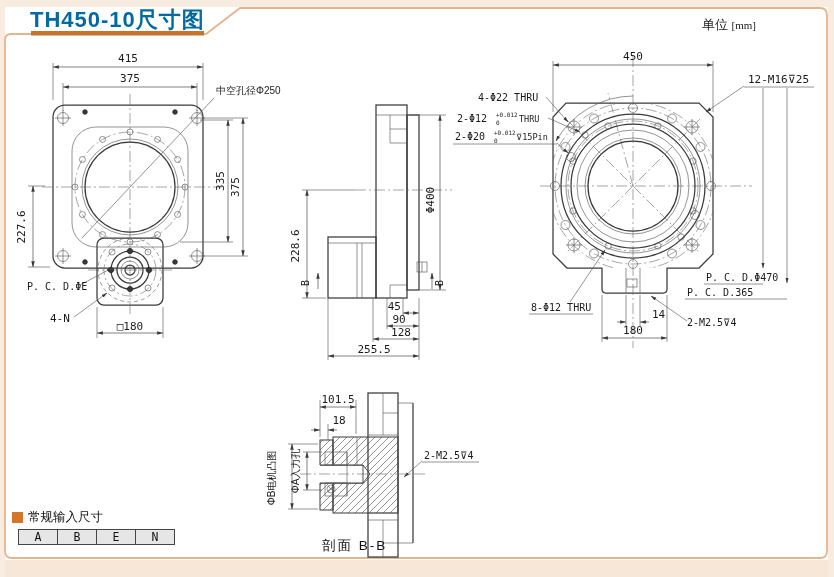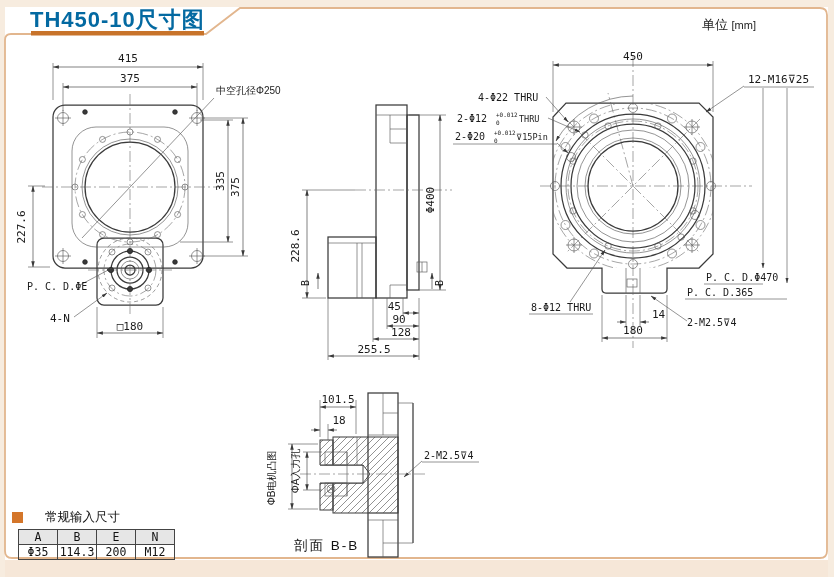--- a/index.html
+++ b/index.html
@@ -6,43 +6,43 @@
   .page{position:relative;width:834px;height:577px;background:#ffffff;overflow:hidden;
         font-family:"Liberation Sans",sans-serif;}
   .margin{position:absolute;background:#f7ecdf;}
   .m-top{left:0;top:0;width:834px;height:7px;}
   .m-bottom{left:0;top:560px;width:834px;height:17px;background:#f6e7d8;}
   .m-left{left:0;top:0;width:5px;height:577px;}
   .m-right{left:828px;top:0;width:6px;height:577px;}
   .title{position:absolute;left:30px;top:5px;font-size:22px;font-weight:bold;color:#0369a1;
          letter-spacing:1px;white-space:nowrap;}
   .unit{position:absolute;right:78px;top:16px;font-size:13px;color:#222;white-space:nowrap;}
-  .unit .bracket{font-size:11px;font-family:Liberation Sans, sans-serif;}
+  .unit .bracket{font-size:11px;font-family:Liberation Serif, serif;}
   svg text{fill:#1a1a1a;font-family:"DejaVu Sans Mono",monospace;}
   .dt{font-size:11px;}
   .dts{font-size:10px;}
   .dtx{font-size:8.5px;}
   .tol{font-size:6px;}
   .cjk{font-family:"Liberation Sans",sans-serif;}
   .ol{fill:none;stroke:#3a3a3a;stroke-width:1.25;}
   .tl{fill:none;stroke:#5a5a5a;stroke-width:0.65;}
   .cl{fill:none;stroke:#6a6a6a;stroke-width:0.6;stroke-dasharray:11 3 2 3;}
   .dsh{fill:none;stroke:#5a5a5a;stroke-width:0.6;stroke-dasharray:4 3;}
   .dim{fill:none;stroke:#4a4a4a;stroke-width:0.7;}
   .drk{fill:#3a3a3a;stroke:#222;stroke-width:0.8;}
   .hatchr{fill:url(#hatch);stroke:#3a3a3a;stroke-width:1;}
   
   .spec{position:absolute;left:12px;top:509px;}
-  .spec-title{display:flex;align-items:center;gap:22px;font-size:12.5px;color:#111;margin-bottom:3px;}
+  .spec-title{display:flex;align-items:center;gap:5px;font-size:12.5px;color:#111;margin-bottom:3px;}
   .bullet{width:11px;height:11px;background:#d4762a;display:inline-block;}
   table.spec-t{border-collapse:collapse;margin-left:6px;}
   table.spec-t td,table.spec-t th{border:1px solid #444;width:36px;height:13px;text-align:center;
       font-size:11.5px;font-family:"DejaVu Sans Mono",monospace;font-weight:normal;color:#111;padding:0 1px;}
   table.spec-t th{background:#e6e6e6;}
-  .caption{position:absolute;left:294px;top:537px;font-size:13.5px;color:#111;letter-spacing:2px;}
+  .caption{position:absolute;left:322px;top:537px;font-size:13.5px;color:#111;letter-spacing:2px;}
 </style>
 </head>
 <body>
 
 <div class="page">
   <div class="margin m-top"></div>
   <div class="margin m-bottom"></div>
   <div class="margin m-left"></div>
   <div class="margin m-right"></div>
 
@@ -417,22 +417,16 @@
       <span>常规输入尺寸</span>
     </div>
     <table class="spec-t">
       <tbody>
           <tr>
         <th>A</th>
         <th>B</th>
         <th>E</th>
         <th>N</th>
       </tr>
-      <tr>
-        <td>Φ35</td>
-        <td>114.3</td>
-        <td>200</td>
-        <td>M12</td>
-      </tr>
     </tbody>
       </table>
   </div>
 </div>
 
 </body></html>

